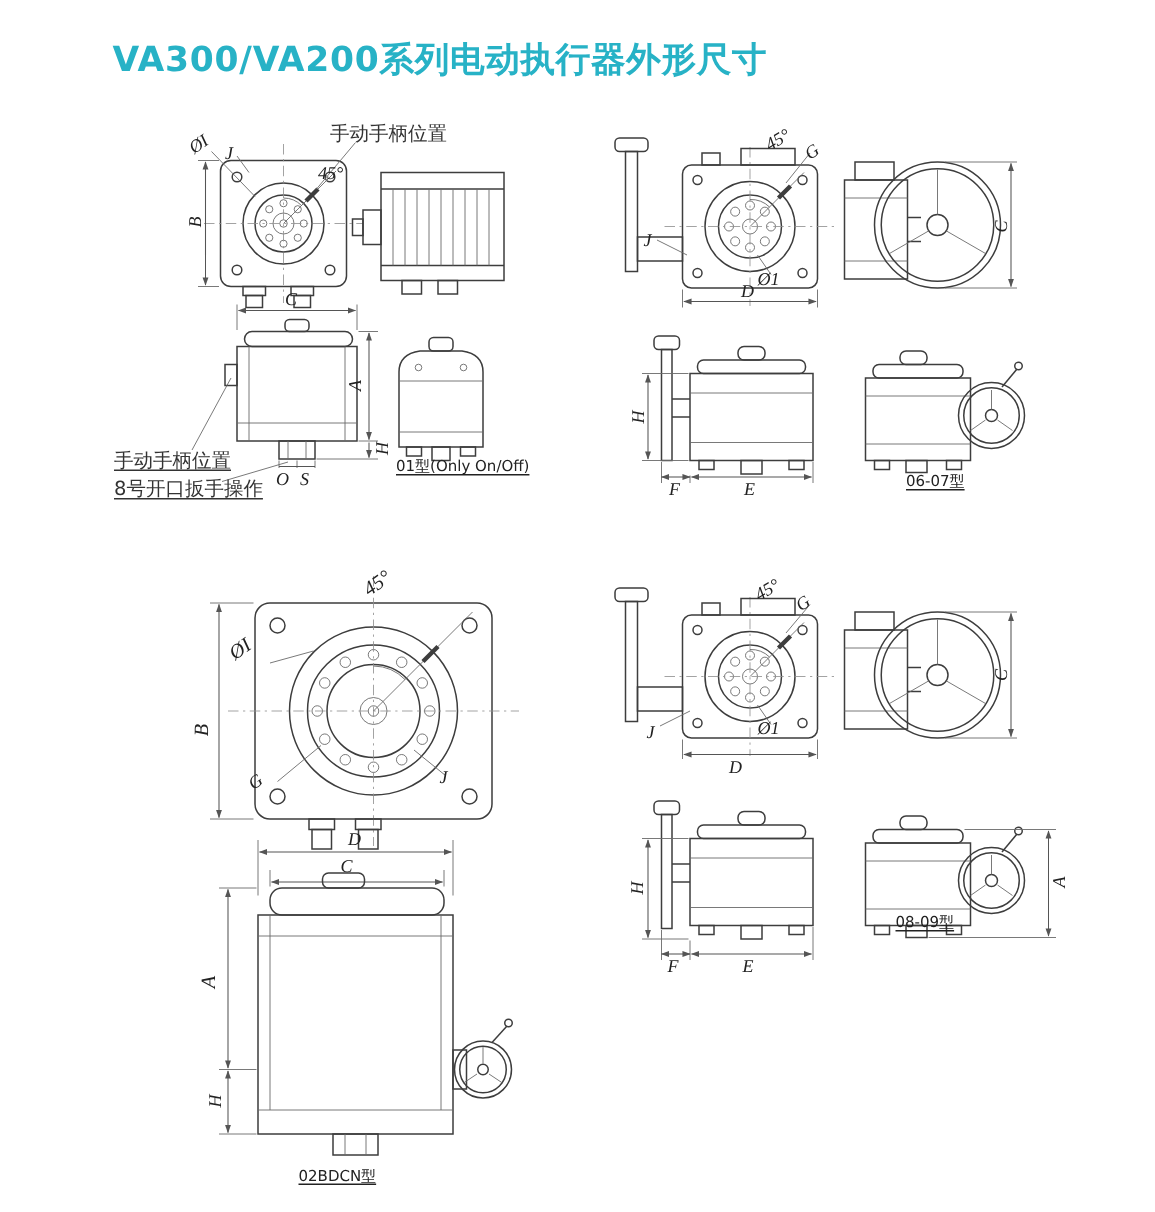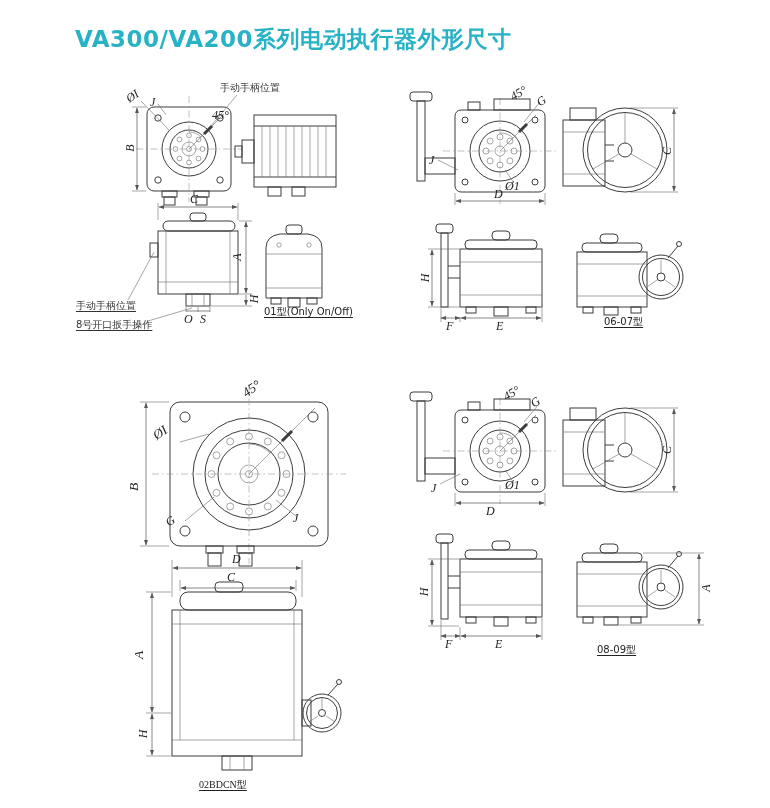--- a/index.html
+++ b/index.html
@@ -20,21 +20,21 @@
   .dim  { stroke:#555;    stroke-width:0.7; fill:none; }
   .lbl {
     position:absolute; font:italic 12px "Liberation Serif", serif;
     color:#222; white-space:nowrap; line-height:1;
   }
   .lbl.big { font-size:13.5px; }
   .rot { transform:rotate(-90deg); transform-origin:center; }
   .a35 { transform:rotate(-35deg); transform-origin:center; }
   .a30 { transform:rotate(-30deg); transform-origin:center; }
   .note {
-    position:absolute; font-size:10px; color:#333; white-space:nowrap; line-height:1.2;
+    position:absolute; font-size:13px; color:#333; white-space:nowrap; line-height:1.2;
   }
   .note.u, .caption { text-decoration:underline; text-underline-offset:2px; }
   .caption {
     position:absolute; font-size:10px; color:#222; white-space:nowrap; line-height:1.2;
   }
 </style>
 </head>
 <body>
 
 <div class="page">
@@ -439,28 +439,28 @@
   <span class="lbl big a35" style="left:242px; top:382px;">45°</span>
   <span class="lbl big a35" style="left:153px; top:426px;">ØI</span>
   <span class="lbl big rot" style="left:130px; top:480px;">B</span>
   <span class="lbl a35" style="left:166px; top:515px;">G</span>
   <span class="lbl" style="left:293px; top:512px;">J</span>
 
   <span class="lbl" style="left:232px; top:553px;">D</span>
   <span class="lbl" style="left:227px; top:571px;">C</span>
   <span class="lbl big rot" style="left:135px; top:648px;">A</span>
   <span class="lbl rot" style="left:139px; top:728px;">H</span>
-  <span class="caption" style="left:199px; top:779px;font-family:Liberation Serif, serif;">02BDCN型</span>
+  <span class="caption" style="left:199px; top:779px;">02BDCN型</span>
 
   <span class="lbl a30" style="left:503px; top:387px;">45°</span>
   <span class="lbl a35" style="left:531px; top:396px;">G</span>
   <span class="lbl" style="left:431px; top:482px;">J</span>
   <span class="lbl" style="left:505px; top:479px;">Ø1</span>
   <span class="lbl" style="left:486px; top:505px;">D</span>
   <span class="lbl rot" style="left:663px; top:444px;">C</span>
 
   <span class="lbl rot" style="left:420px; top:586px;">H</span>
   <span class="lbl" style="left:445px; top:638px;">F</span>
   <span class="lbl" style="left:495px; top:638px;">E</span>
   <span class="lbl rot" style="left:702px; top:582px;">A</span>
-  <span class="caption" style="left:597px; top:644px;text-decoration:underline;">08-09型</span>
+  <span class="caption" style="left:597px; top:610px;text-decoration:underline;">08-09型</span>
 
 </div>
 
 </body></html>

